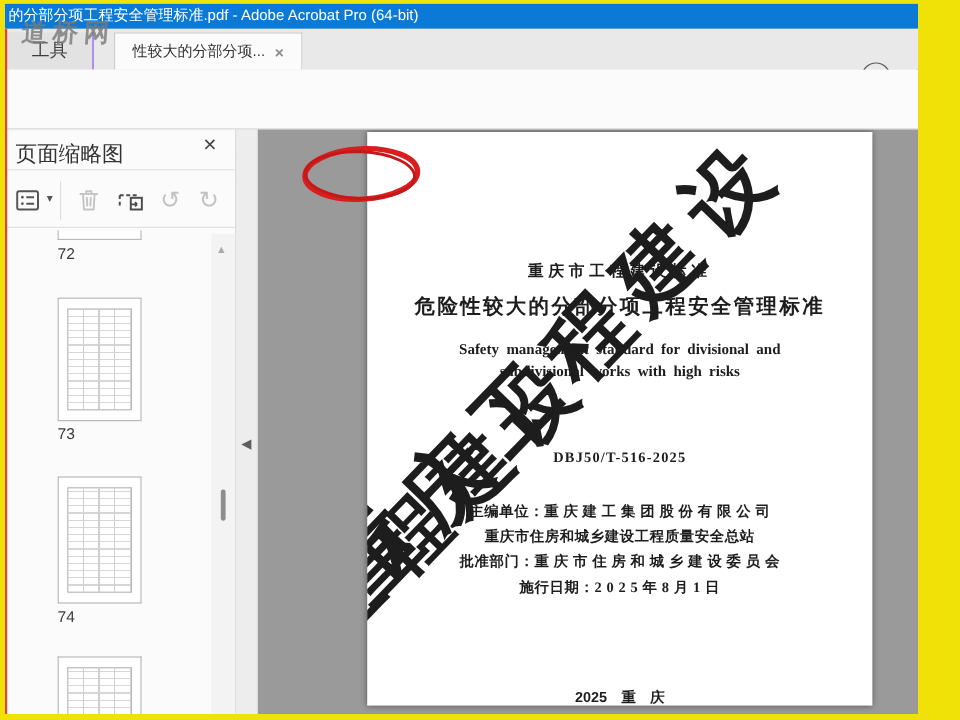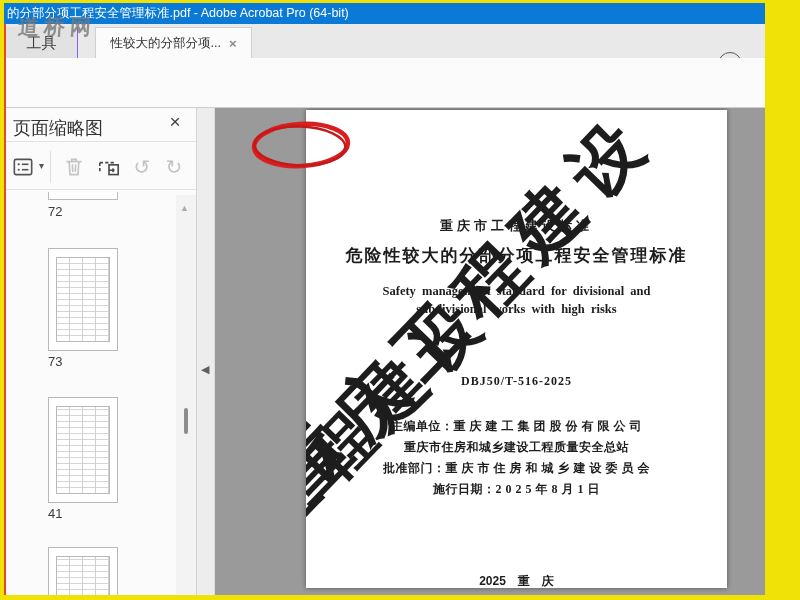--- a/index.html
+++ b/index.html
@@ -270,21 +270,21 @@
     <div class="thumb-label" style="top:96px">72</div>
 
     <div class="thumb" style="top:140px; height:103px">
       <div class="thumb-fill"></div>
     </div>
     <div class="thumb-label" style="top:246px">73</div>
 
     <div class="thumb" style="top:289px; height:106px">
       <div class="thumb-fill"></div>
     </div>
-    <div class="thumb-label" style="top:398px">41</div>
+    <div class="thumb-label" style="top:398px">74</div>
 
     <div class="thumb" style="top:439px; height:48px; border-bottom:none">
       <div class="thumb-fill" style="bottom:0; border-bottom:none"></div>
     </div>
 
     <div class="pscroll">
       <div class="pscroll-up">▲</div>
       <div class="pscroll-thumb"></div>
     </div>
   </div>

